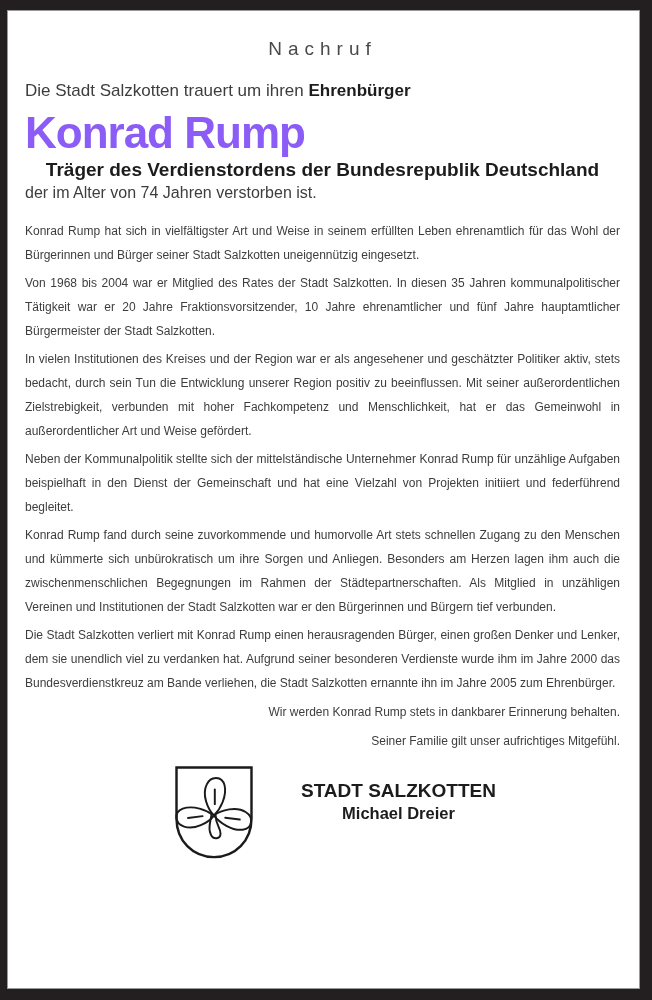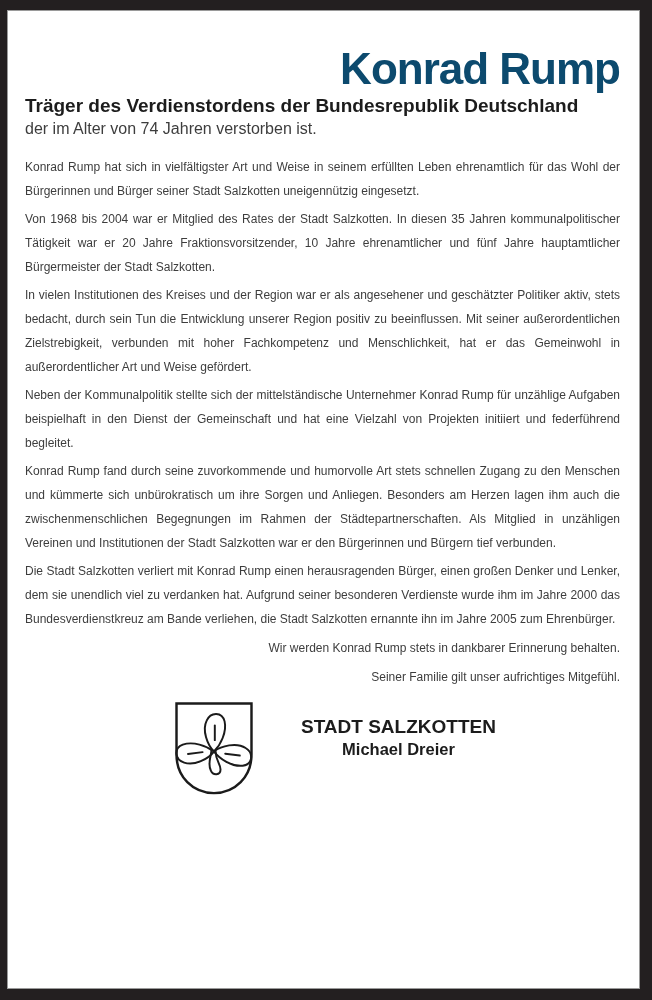--- a/index.html
+++ b/index.html
@@ -36,30 +36,31 @@
     line-height: 22px;
     color: #3d3d3d;
   }
   .intro .bold {
     font-weight: 700;
     color: #1c1c1c;
   }
 
   .name {
     margin-top: 8px;
-    text-align: right;
+    text-align: left;
     font-size: 44px;
     line-height: 46px;
     font-weight: 700;
     letter-spacing: -1px;
-    color: #0c4a6e;
+    color: #8b5cf6;
   }
 
   .subtitle {
     margin-top: 3px;
+    text-align: center;
     font-size: 19px;
     line-height: 22px;
     font-weight: 700;
     color: #1c1c1c;
   }
 
   .death-line {
     font-size: 16px;
     line-height: 24px;
   }
@@ -93,21 +94,23 @@
   }
   .sig-org   { font-size: 19px; line-height: 23px; letter-spacing: 0; }
   .sig-name  { font-size: 16.5px; line-height: 22px; }
 </style>
 </head>
 <body>
 
 <div class="page">
   <div class="content">
 
+    <div class="kicker">Nachruf</div>
 
+    <p class="intro"><span>Die Stadt Salzkotten trauert um ihren </span><span class="bold">Ehrenbürger</span></p>
 
     <h1 class="name">Konrad Rump</h1>
 
     <div class="subtitle">Träger des Verdienstordens der Bundesrepublik Deutschland</div>
 
     <p class="death-line">der im Alter von 74 Jahren verstorben ist.</p>
 
     <p class="body-par first">Konrad Rump hat sich in vielfältigster Art und Weise in seinem erfüllten Leben ehrenamtlich für das Wohl der Bürgerinnen und Bürger seiner Stadt Salzkotten uneigennützig eingesetzt.</p>
     <p class="body-par">Von 1968 bis 2004 war er Mitglied des Rates der Stadt Salzkotten. In diesen 35 Jahren kommunalpolitischer Tätigkeit war er 20 Jahre Fraktionsvorsitzender, 10 Jahre ehrenamtlicher und fünf Jahre hauptamtlicher Bürgermeister der Stadt Salzkotten.</p>
     <p class="body-par">In vielen Institutionen des Kreises und der Region war er als angesehener und geschätzter Politiker aktiv, stets bedacht, durch sein Tun die Entwicklung unserer Region positiv zu beeinflussen. Mit seiner außerordentlichen Zielstrebigkeit, verbunden mit hoher Fachkompetenz und Menschlichkeit, hat er das Gemeinwohl in außerordentlicher Art und Weise gefördert.</p>

